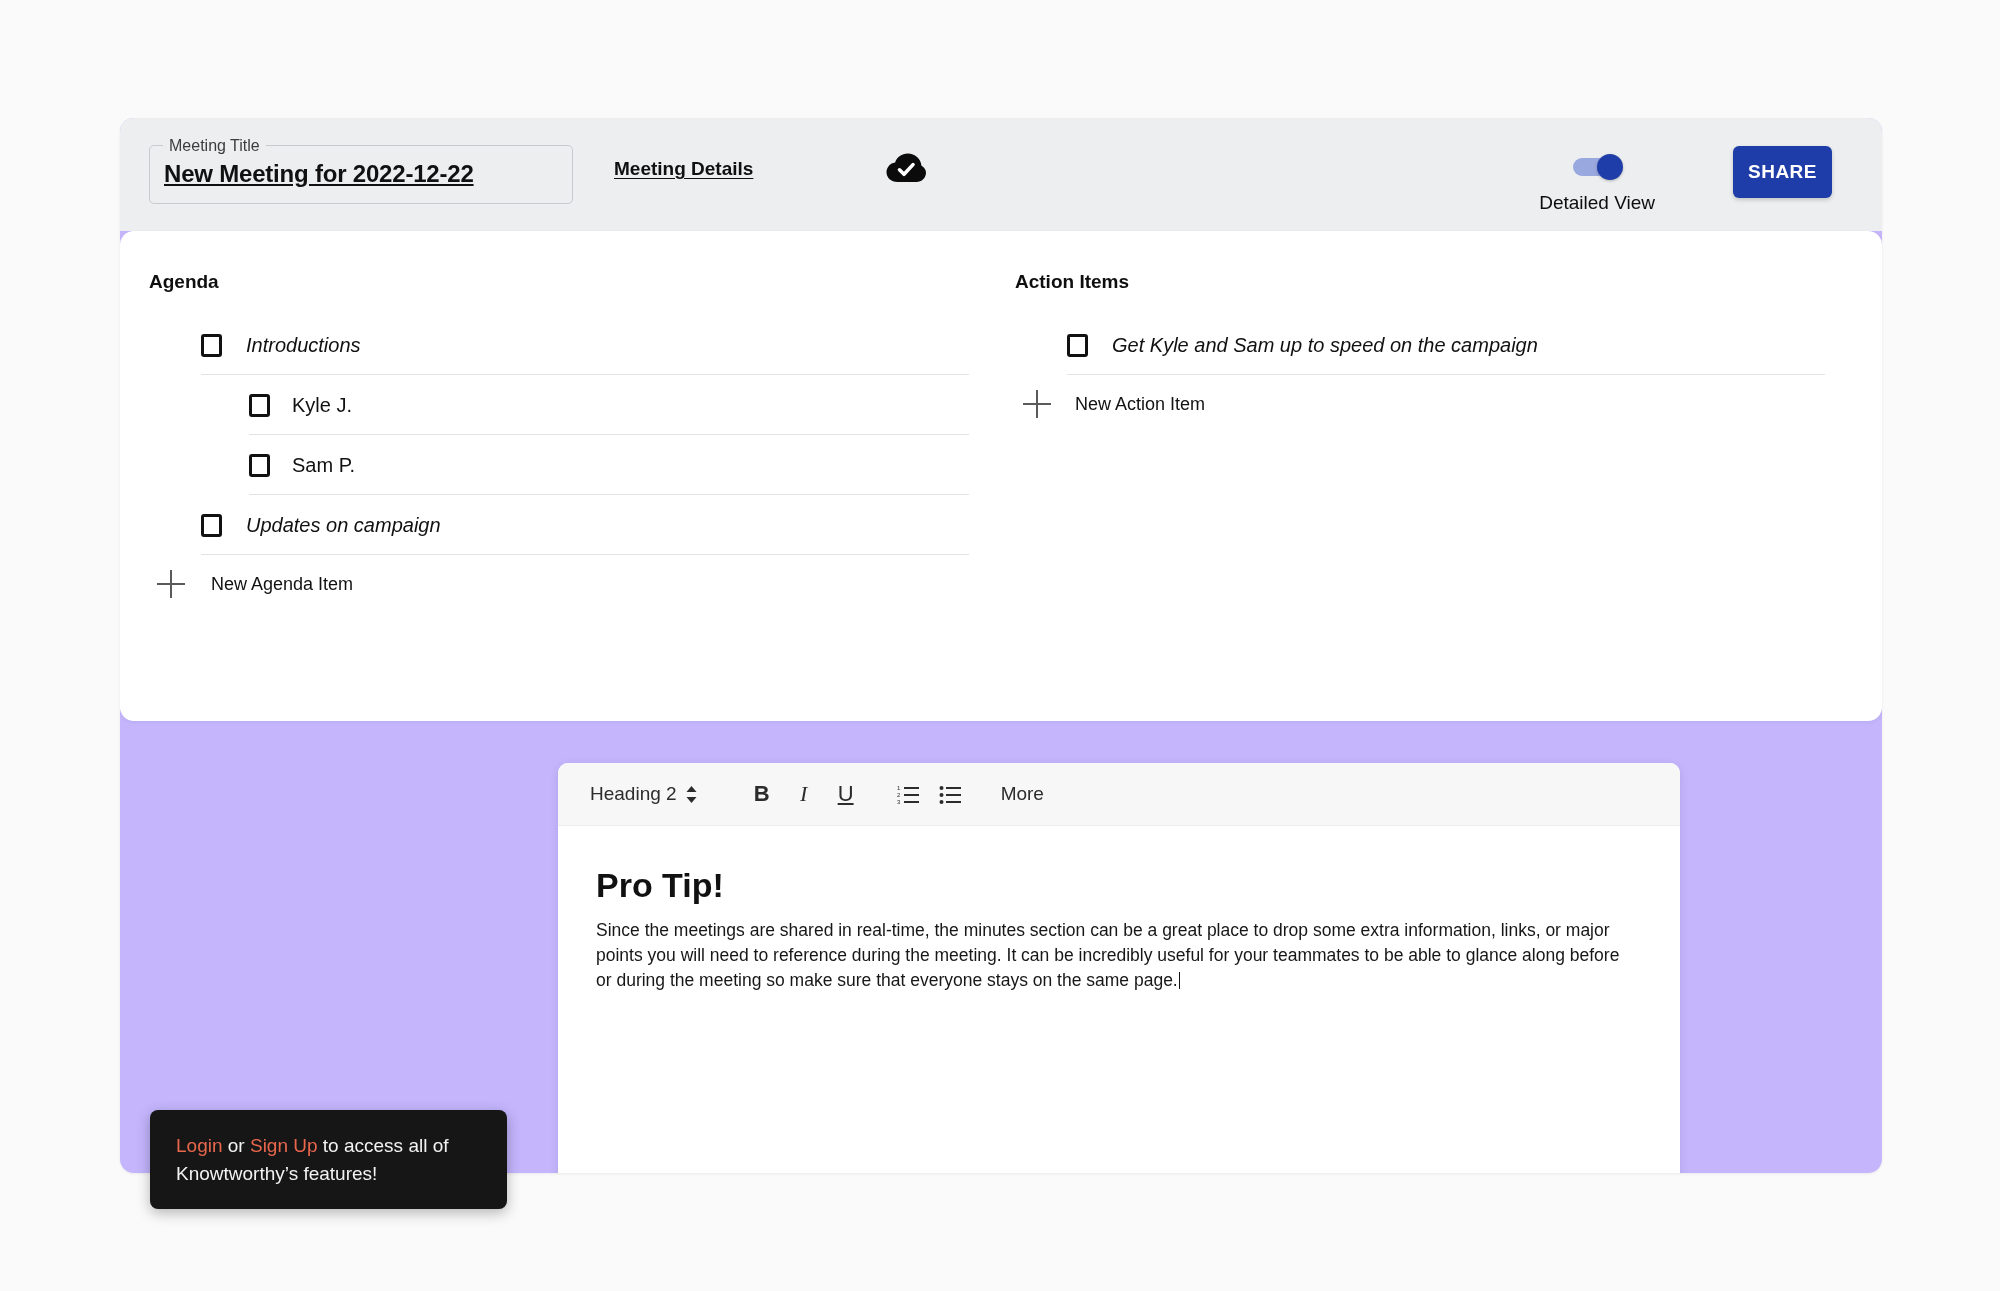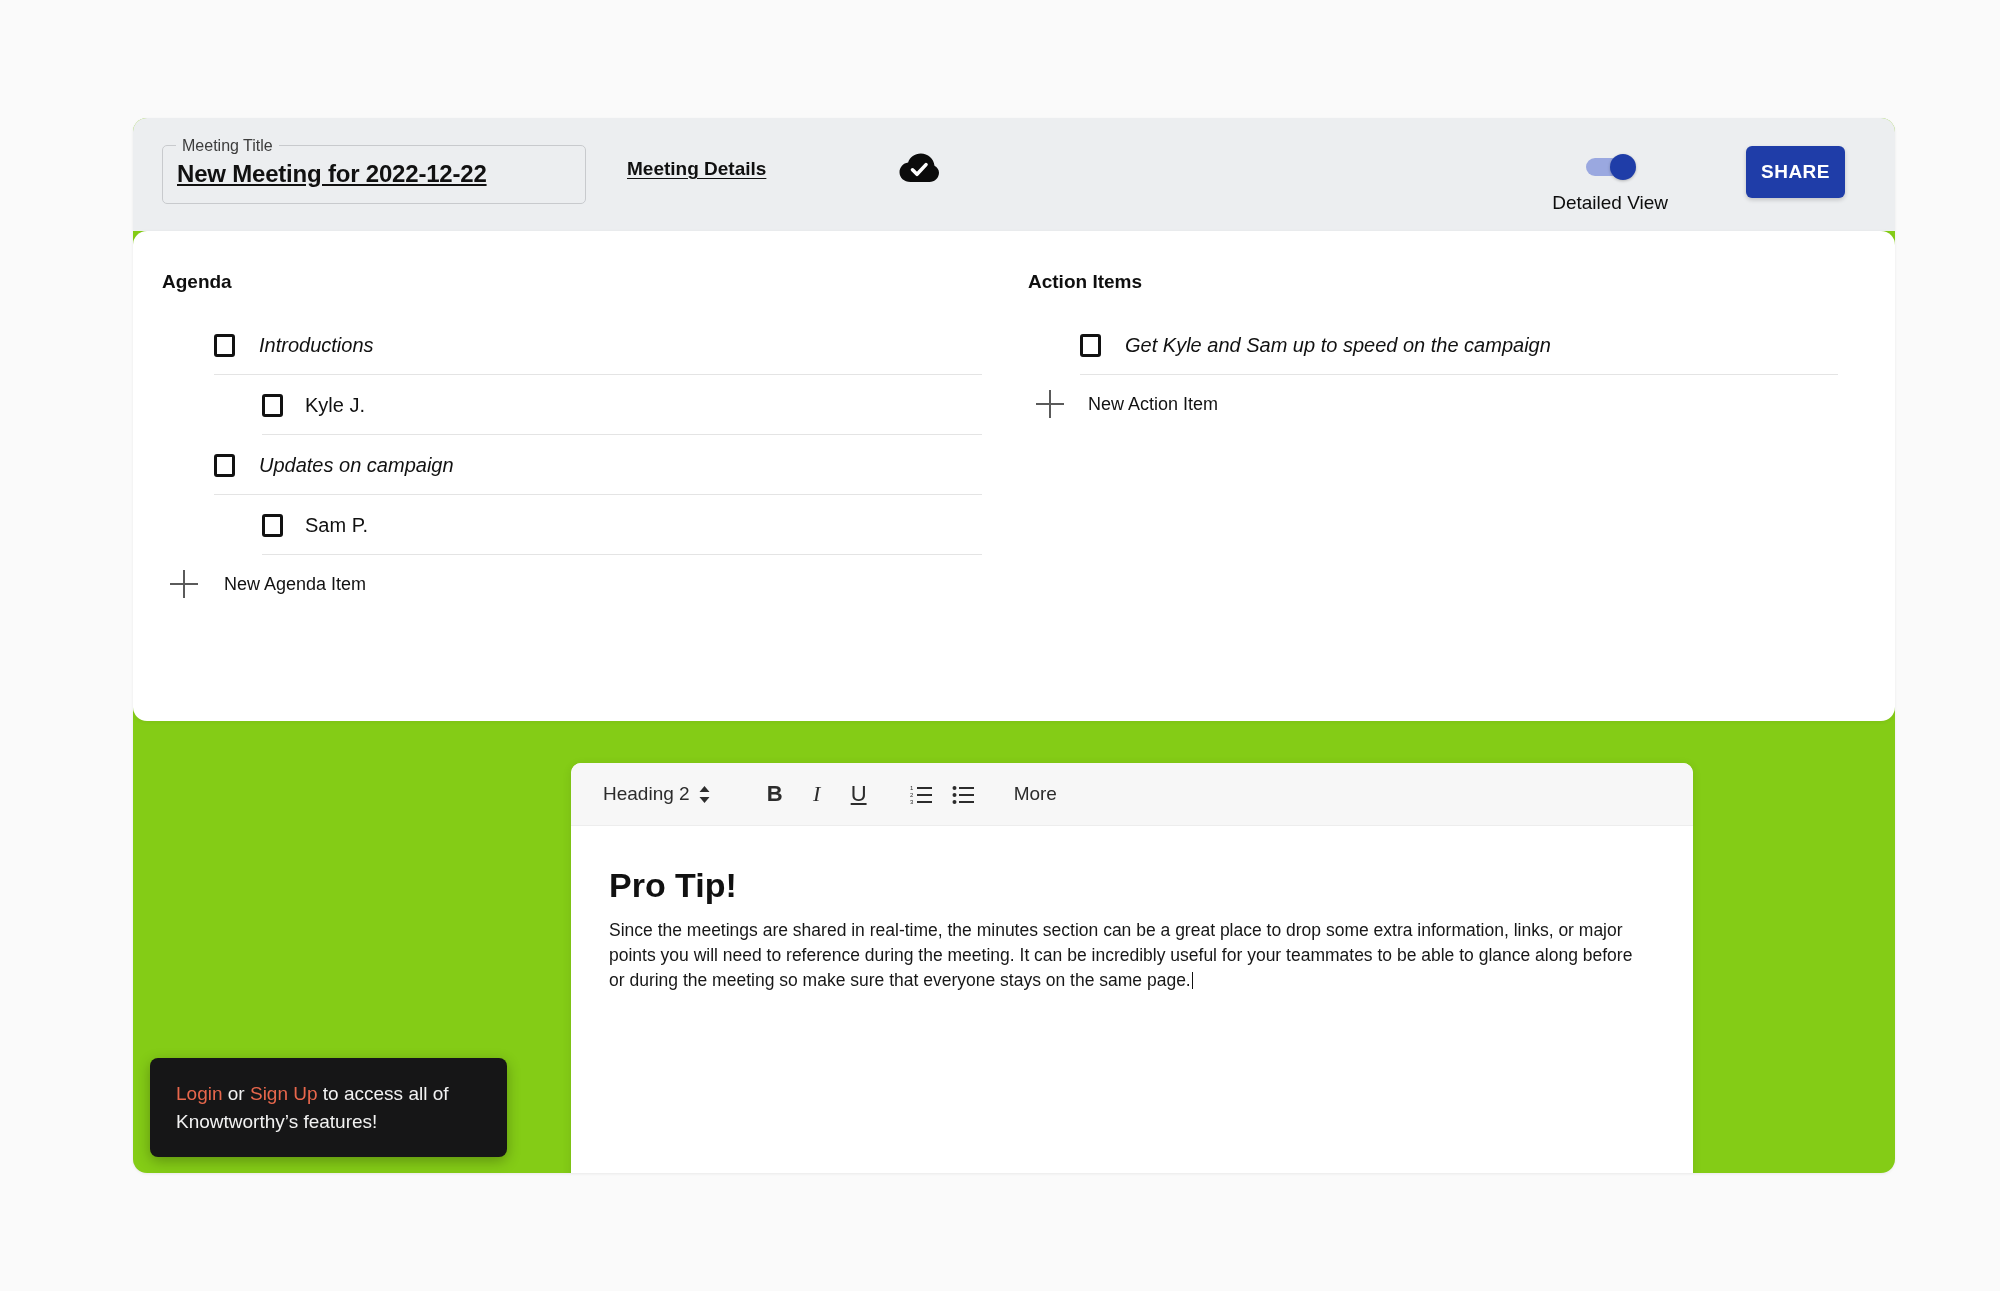--- a/index.html
+++ b/index.html
@@ -8,25 +8,25 @@
     width: 2000px;
     height: 1291px;
     background: #fafafa;
     font-family: "Liberation Sans", sans-serif;
     -webkit-font-smoothing: antialiased;
   }
 
   
   .app-container {
     position: absolute;
-    left: 133px;
+    left: 120px;
     top: 118px;
     width: 1762px;
     height: 1055px;
-    background: #84cc16;
+    background: #c4b5fd;
     border-radius: 14px;
     box-shadow: 0 1px 3px rgba(0,0,0,0.07);
     overflow: hidden;
   }
 
   
   .header {
     position: absolute;
     left: 0; top: 0;
     width: 100%;
@@ -315,21 +315,21 @@
     height: 17px;
     background: #111;
     vertical-align: -3px;
     margin-left: 1px;
   }
 
   
   .toast {
     position: absolute;
     left: 150px;
-    top: 1058px;
+    top: 1110px;
     width: 357px;
     padding: 22px 26px;
     background: #161617;
     border-radius: 8px;
     box-shadow: 0 4px 14px rgba(0,0,0,0.28);
     font-size: 19px;
     line-height: 1.45;
     color: #f2f2f2;
   }
   .toast-link {
@@ -380,29 +380,29 @@
           <span class="item-text">Introductions</span>
           <span class="item-divider"></span>
         </div>
 
         <div class="item-row level-1">
           <span class="checkbox"></span>
           <span class="item-text">Kyle J.</span>
           <span class="item-divider"></span>
         </div>
 
+        <div class="item-row level-1">
+          <span class="checkbox"></span>
+          <span class="item-text">Sam P.</span>
+          <span class="item-divider"></span>
+        </div>
+
         <div class="item-row level-0">
           <span class="checkbox"></span>
           <span class="item-text">Updates on campaign</span>
-          <span class="item-divider"></span>
-        </div>
-
-        <div class="item-row level-1">
-          <span class="checkbox"></span>
-          <span class="item-text">Sam P.</span>
           <span class="item-divider"></span>
         </div>
 
         <div class="new-item-row">
           <span class="plus-icon"></span>
           <span class="new-item-label">New Agenda Item</span>
         </div>
 
       </div>
     </div>

